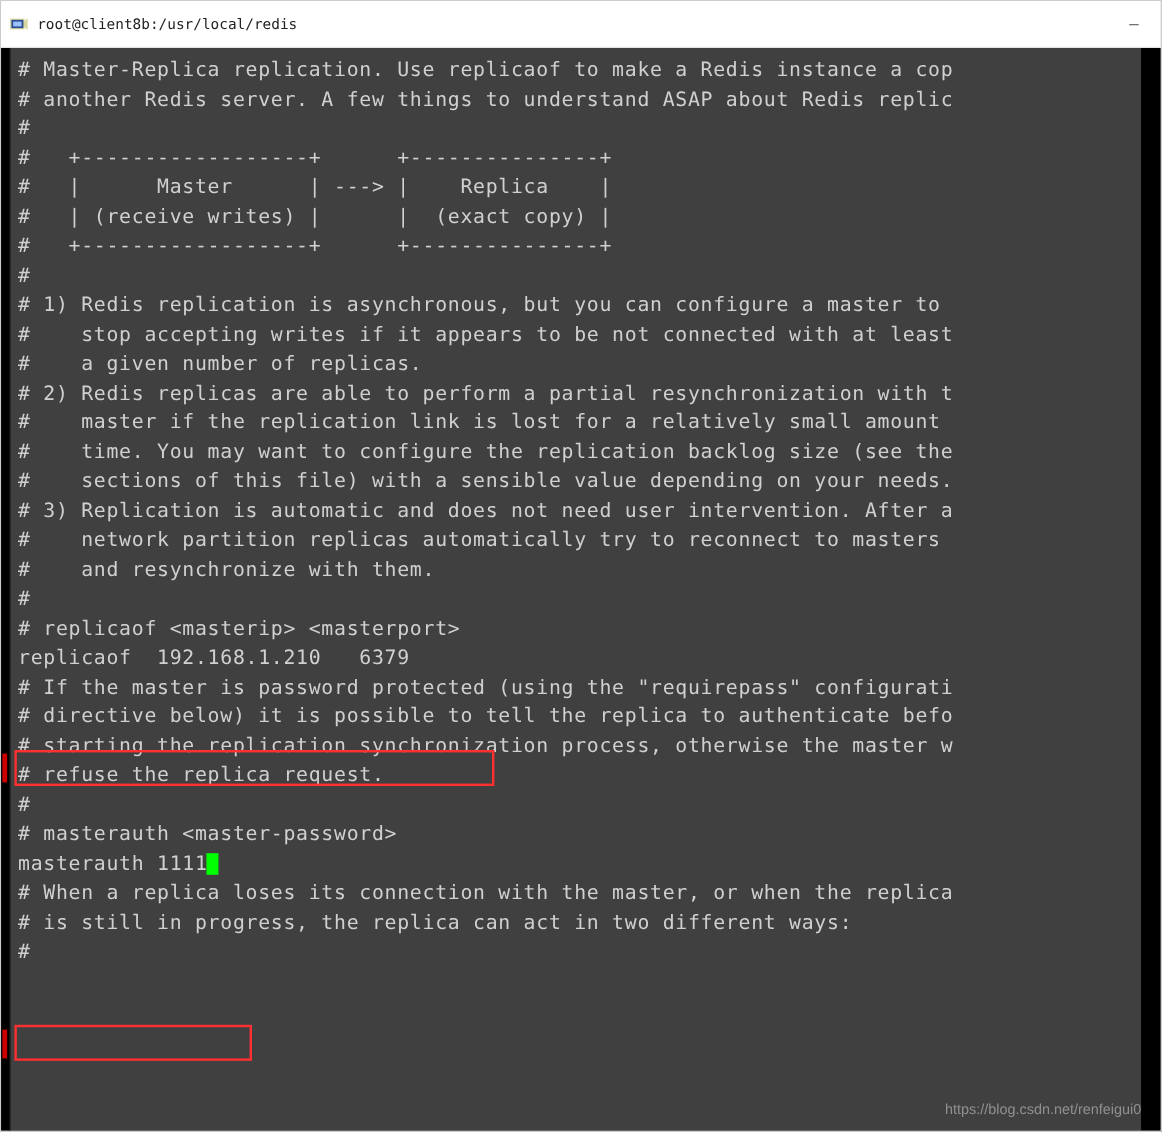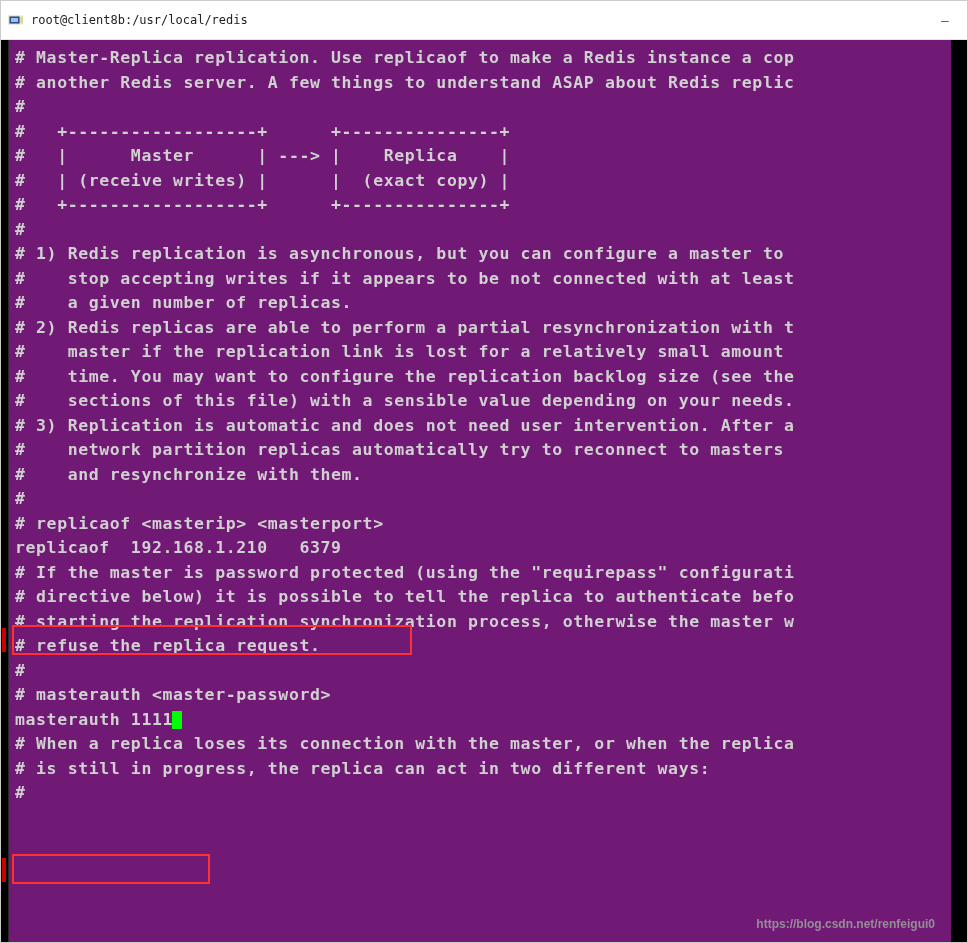--- a/index.html
+++ b/index.html
@@ -21,36 +21,35 @@
     flex: 1; display: flex; background: #000;
   }
   .gutter {
     width: 8px; background: #000; border-right: 1px solid #2a2a2a;
     position: relative;
   }
   .gutter .redbar {
     position: absolute; left: 1px; width: 4px; background: #c00;
   }
   .term {
-    flex: 1; background: #701a75; color: #d0d0d0;
+    flex: 1; background: #404040; color: #d0d0d0;
     font-family: "NSimSun","SimSun","Consolas",monospace;
     font-size: 16.5px; line-height: 24.5px; letter-spacing: 0.6px;
     padding: 6px 0 0 6px; white-space: pre; overflow: hidden;
     position: relative;
-    font-weight: bold;
   }
   .hl-box {
     position: absolute; border: 2px solid #ff3030; pointer-events: none;
   }
   .cursor {
     display:inline-block; width: 10px; height: 18px; background: #00ff00;
     vertical-align: text-bottom; margin-left: -1px;
   }
   .watermark {
-    position: absolute; right: 16px; bottom: 6px; color: #9a9a9a;
+    position: absolute; right: 0; bottom: 6px; color: #9a9a9a;
     font-size: 12px; font-family: Arial, sans-serif; letter-spacing: 0;
     opacity: 0.9;
   }
   .scrollbar {
     width: 16px; background: #000; position: relative;
   }
 </style>
 </head>
 <body>
 

